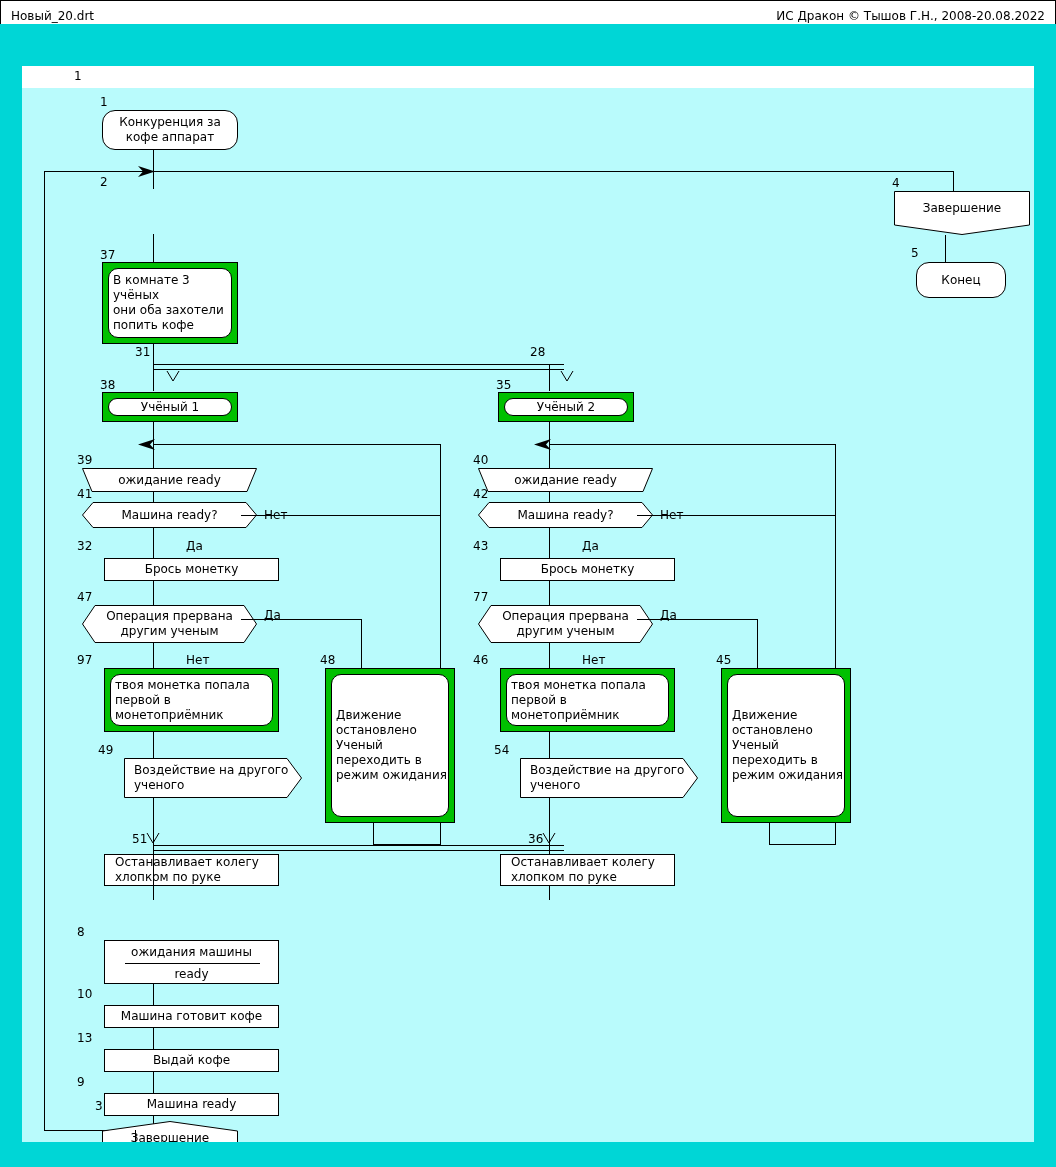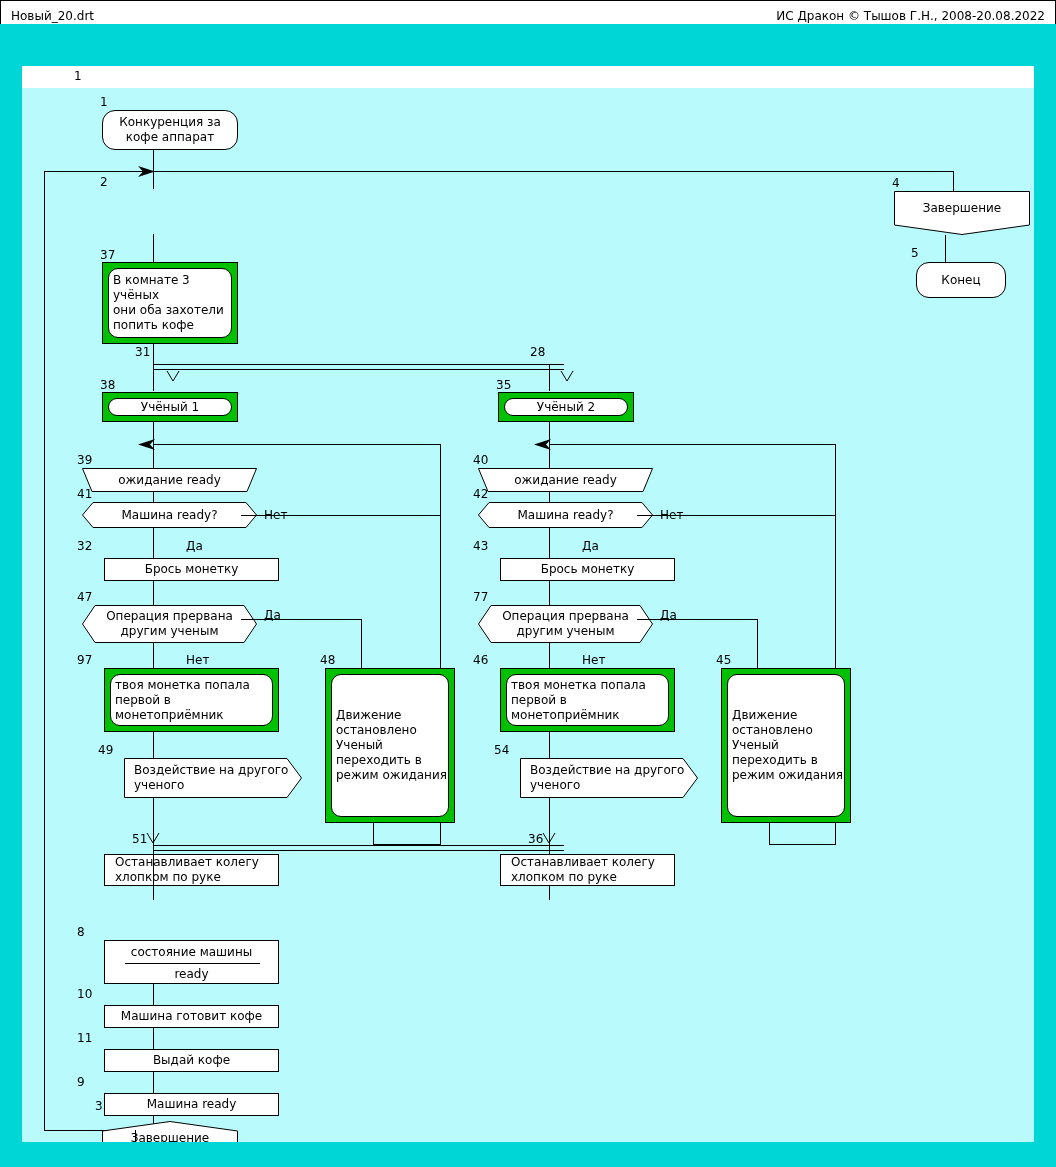--- a/index.html
+++ b/index.html
@@ -334,33 +334,33 @@
       </svg>
       <svg class="arrow" style="left:520px;top:744px;" width="14" height="13" viewBox="0 0 14 13">
         <path d="M1,1 L7,11 L13,1" fill="none" stroke="#000" stroke-width="1"></path>
       </svg>
       <div class="ln hln" style="left:131px;top:757px;width:411px;"></div>
       <div class="ln hln" style="left:131px;top:762px;width:411px;"></div>
       <div class="ln vln" style="left:131px;top:762px;height:38px;"></div>
 
       <span class="num" style="left:55px;top:838px;">8</span>
       <div class="node box" style="left:66px;top:852px;width:175px;height:44px;">
-        <div class="txt" style="height:22px;top:0;">состояние машины</div>
+        <div class="txt" style="height:22px;top:0;">ожидания машины</div>
         <div class="divider" style="left:20px;top:22px;width:135px;"></div>
         <div class="txt" style="height:22px;top:22px;">ready</div>
       </div>
       <div class="ln vln" style="left:131px;top:896px;height:23px;"></div>
 
       <span class="num" style="left:55px;top:900px;">10</span>
       <div class="node box" style="left:66px;top:917px;width:175px;height:23px;">
         <div class="txt">Машина готовит кофе</div>
       </div>
       <div class="ln vln" style="left:131px;top:940px;height:21px;"></div>
 
-      <span class="num" style="left:55px;top:944px;">11</span>
+      <span class="num" style="left:55px;top:944px;">13</span>
       <div class="node box" style="left:66px;top:961px;width:175px;height:23px;">
         <div class="txt">Выдай кофе</div>
       </div>
       <div class="ln vln" style="left:131px;top:984px;height:21px;"></div>
 
       <span class="num" style="left:55px;top:988px;">9</span>
       <div class="node box" style="left:66px;top:1005px;width:175px;height:23px;">
         <div class="txt">Машина ready</div>
       </div>
       <div class="ln vln" style="left:131px;top:1028px;height:16px;"></div>

